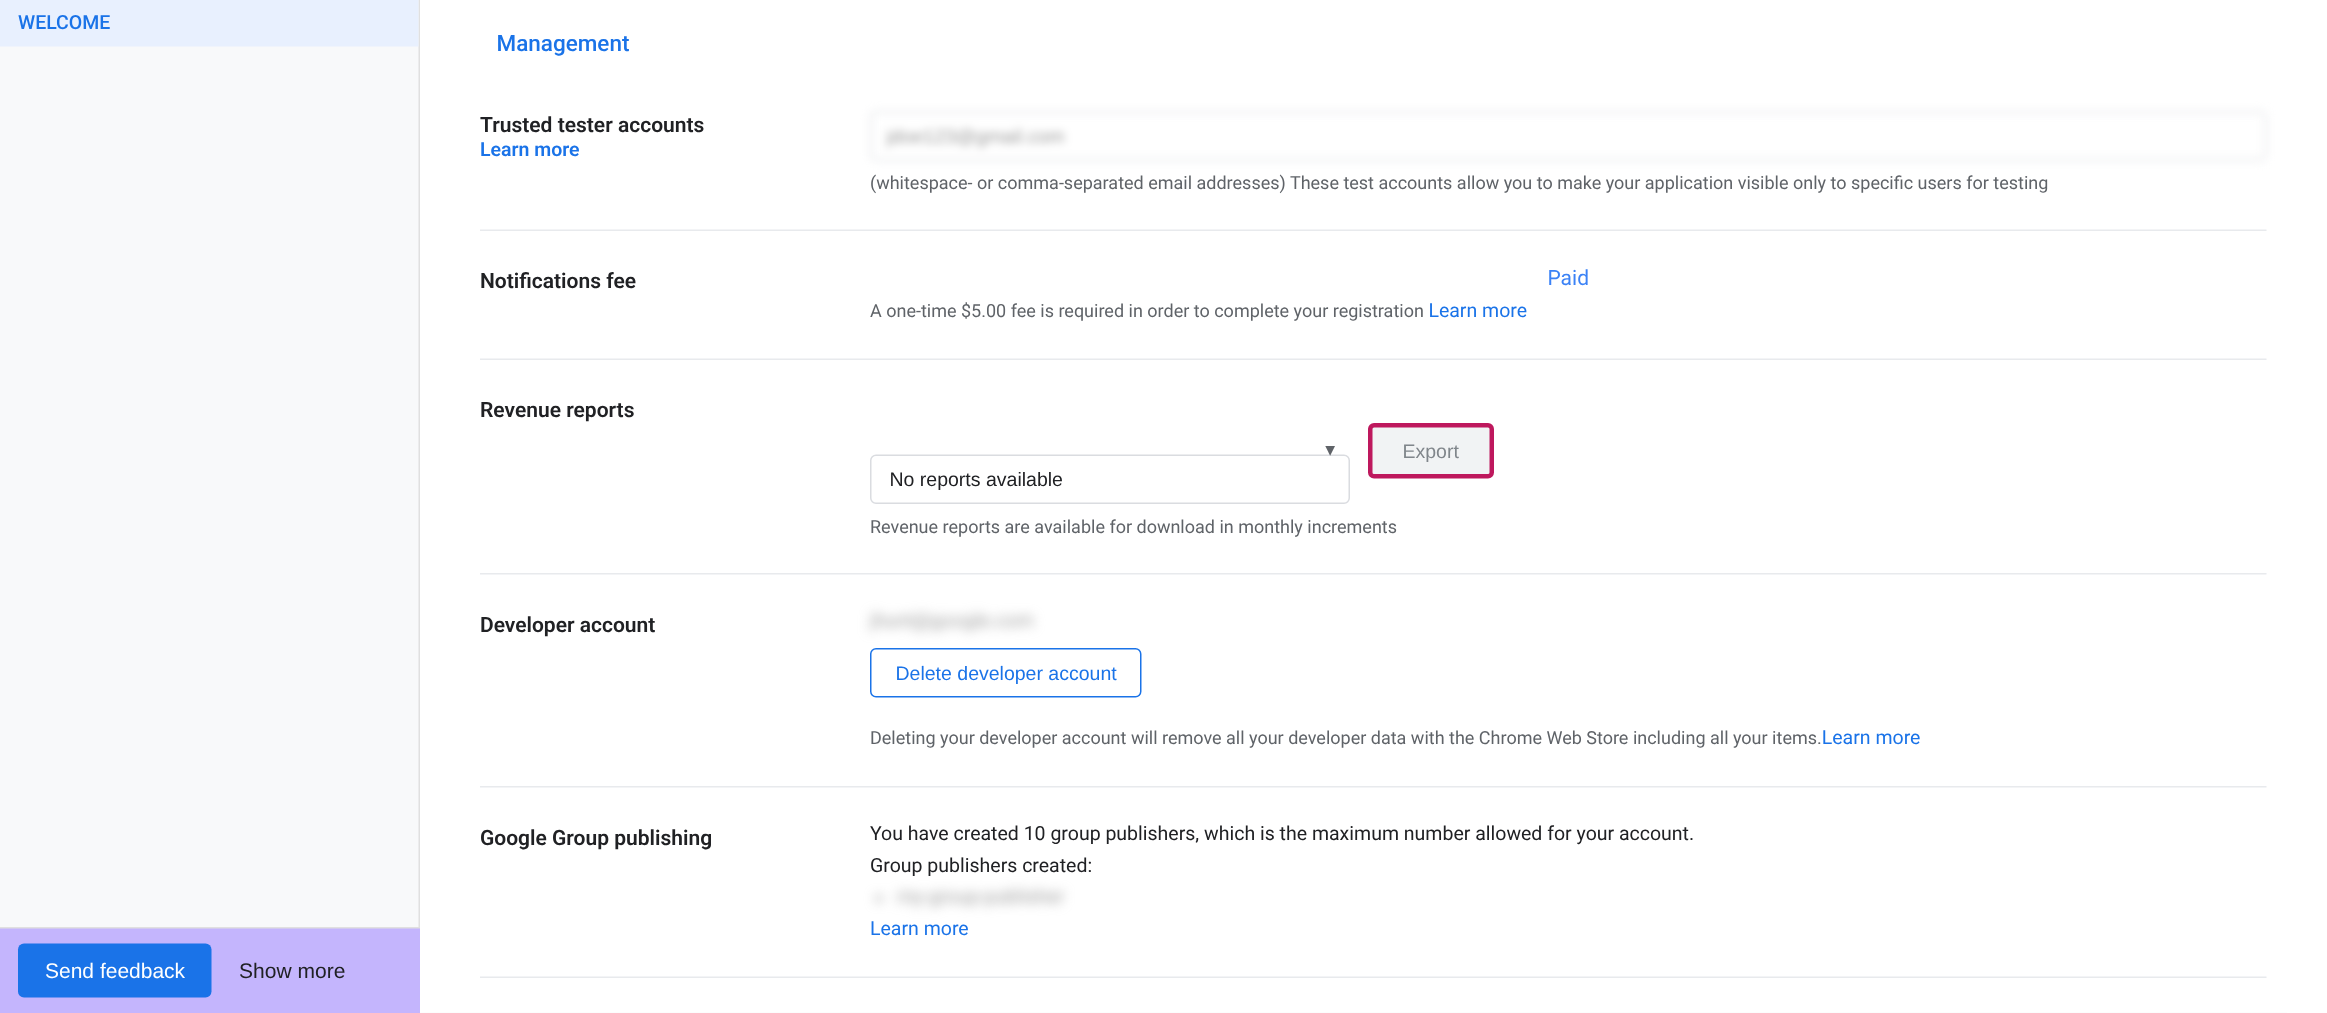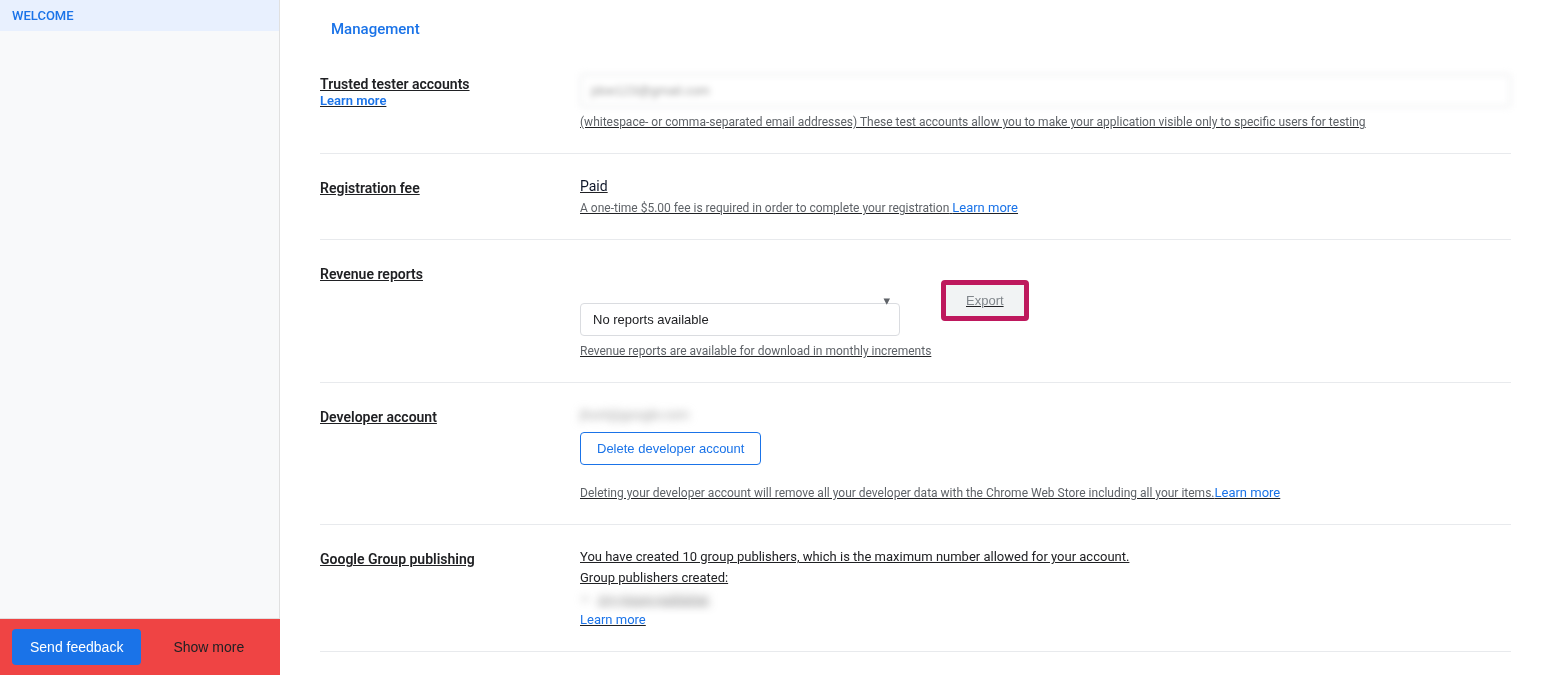--- a/index.html
+++ b/index.html
@@ -33,21 +33,20 @@
       font-weight: 500;
       padding: 20px 0 12px 0;
       border-bottom: none;
       margin-left: 11px;
     }
     .row {
       display: flex;
       padding: 24px 0;
       border-bottom: 1px solid #e8eaed;
       align-items: flex-start;
-      text-decoration: underline;
     }
     .row-label {
       width: 260px;
       min-width: 260px;
       font-size: 14px;
       font-weight: 600;
       color: #202124;
       padding-top: 2px;
     }
     .row-content {
@@ -69,22 +68,23 @@
       margin-bottom: 8px;
       filter: blur(3px);
     }
     .hint-text {
       font-size: 12px;
       color: #5f6368;
       margin-top: 0;
     }
     .reg-fee-status {
       font-size: 14px;
-      color: #0f172a;
+      color: #3b82f6;
       margin-bottom: 6px;
+      text-align: center;
     }
     .reg-fee-hint {
       font-size: 12px;
       color: #5f6368;
     }
     .revenue-dropdown-row {
       display: flex;
       align-items: center;
       gap: 12px;
       margin-bottom: 8px;
@@ -109,26 +109,25 @@
       position: absolute;
       right: 10px;
       top: 50%;
       transform: translateY(-50%);
       pointer-events: none;
       color: #5f6368;
     }
     .export-btn {
       padding: 8px 20px;
       background: #f1f3f4;
-      border: 5px solid #be185d;
+      border: 3px solid #be185d;
       border-radius: 4px;
       font-size: 13px;
       color: #80868b;
       cursor: not-allowed;
-      margin-left: 29px;
     }
     .dev-account-blurred {
       font-size: 13px;
       color: #999;
       filter: blur(4px);
       margin-bottom: 10px;
       display: inline-block;
     }
     .delete-btn {
       border: 1px solid #1a73e8;
@@ -159,26 +158,26 @@
       color: #1a73e8;
       font-size: 15px;
       font-weight: 500;
       padding: 20px 0 0 0;
     }
     .bottom-bar {
       position: fixed;
       bottom: 0;
       left: 0;
       width: 280px;
-      background: #ef4444;
+      background: #c4b5fd;
       border-top: 1px solid #e0e0e0;
       display: flex;
       align-items: center;
       padding: 10px 12px;
-      gap: 24px;
+      gap: 10px;
       z-index: 10;
     }
     .send-feedback-btn {
       background: #1a73e8;
       color: #fff;
       border: none;
       border-radius: 4px;
       padding: 10px 18px;
       font-size: 14px;
       font-weight: 500;
@@ -226,21 +225,21 @@
         <div>Trusted tester accounts</div>
         <a href="#" class="learn-more-link">Learn more</a>
       </div>
       <div class="row-content">
         <input type="text" class="trusted-tester-input" value="jdoe123@gmail.com" placeholder="jdoe@gmail.com" style="">
         <div class="hint-text">(whitespace- or comma-separated email addresses) These test accounts allow you to make your application visible only to specific users for testing</div>
       </div>
     </div>
 
     <div class="row">
-      <div class="row-label">Registration fee</div>
+      <div class="row-label">Notifications fee</div>
       <div class="row-content">
         <div class="reg-fee-status">Paid</div>
         <div class="reg-fee-hint">
           <span>A one-time $5.00 fee is required in order to complete your registration</span>
           <a href="#" class="learn-more-link">Learn more</a>
         </div>
       </div>
     </div>
 
     <div class="row">

